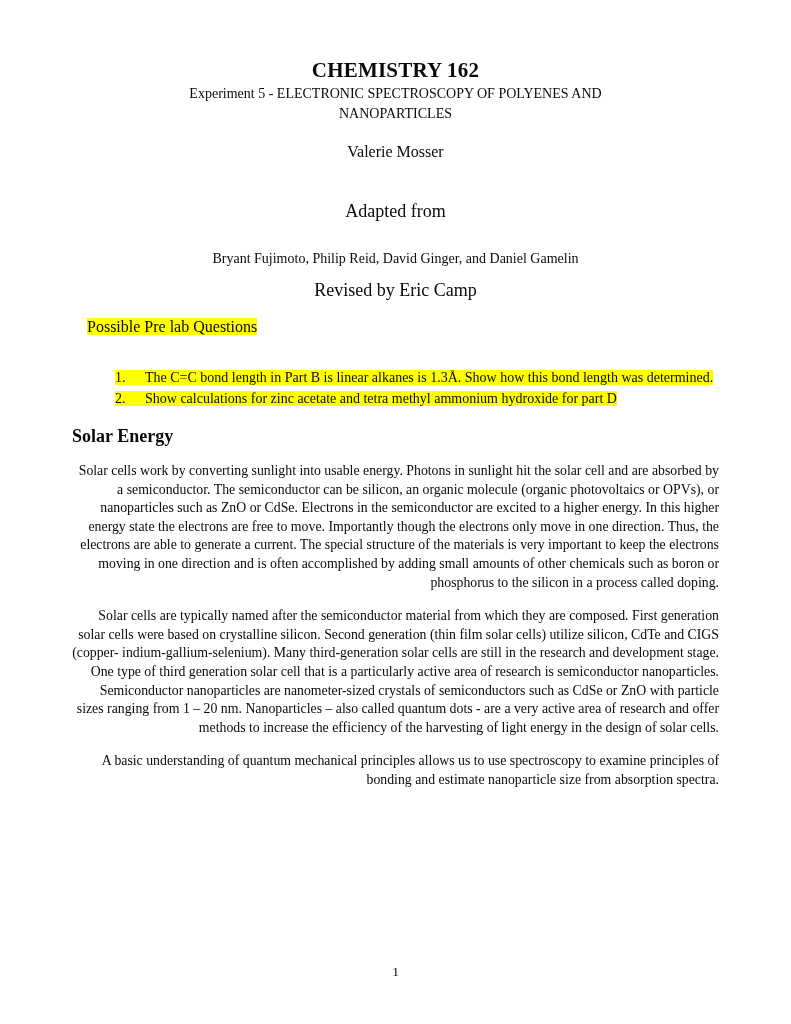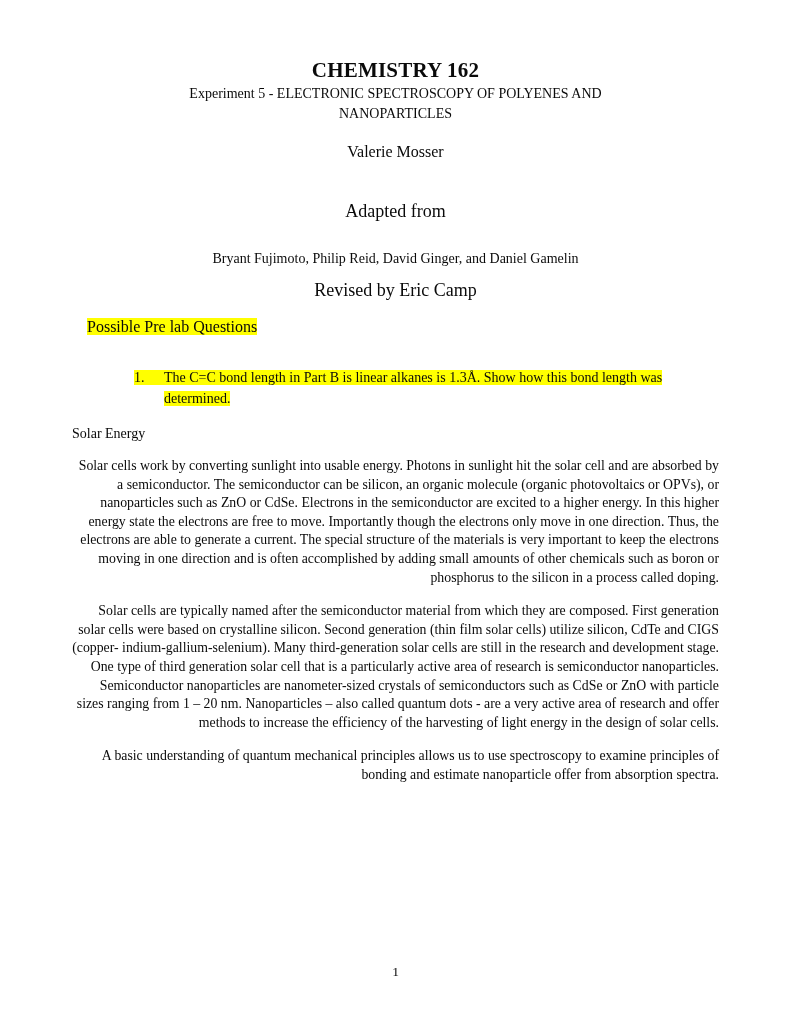--- a/index.html
+++ b/index.html
@@ -37,37 +37,37 @@
     margin-top: 17px;
     font-size: 16px;
     display: block;
     padding-left: 15px;
   }
   .hl { background: var(--hl, #ffff00); }
   .q-list { margin-top: 31px; }
   .q-item {
     font-size: 14px;
     line-height: 21px;
-    margin-left: 62px;
+    margin-left: 43px;
     padding-left: 30px;
     text-indent: -30px;
   }
   .q-num {
     display: inline-block;
     width: 30px;
     text-indent: 0;
   }
   .section-heading {
     margin-top: 34px;
     font-size: 14px;
   }
   .subsection-heading {
     margin-top: 17px;
-    font-size: 14px;
-    font-weight: normal;
+    font-size: 18px;
+    font-weight: bold;
   }
   .para {
     margin-top: 15px;
     font-size: 13.8px;
     line-height: 18.6px;
     text-align: right;
   }
   .subsection-heading.spaced { margin-top: 25px; }
   .page-number {
     position: absolute;
@@ -96,27 +96,30 @@
   <div class="center revision">Revised by Eric Camp</div>
 
   <div class="prelab-heading">
     <span class="hl">Possible Pre lab Questions</span>
   </div>
 
   <div class="q-list">
     <div class="q-item">
       <span class="hl"><span class="q-num">1.</span><span>The C=C bond length in Part B is linear alkanes is 1.3Å.  Show how this bond length was determined.</span></span>
     </div>
+    <div class="q-item">
+      <span class="hl"><span class="q-num">2.</span><span>Show calculations for zinc acetate and tetra methyl ammonium hydroxide for part D</span></span>
+    </div>
   </div>
 
 
   <div class="subsection-heading">Solar Energy</div>
 
   <p class="para">Solar cells work by converting sunlight into usable energy. Photons in sunlight hit the solar cell and are absorbed by a semiconductor. The semiconductor can be silicon, an organic molecule (organic photovoltaics or OPVs), or nanoparticles such as ZnO or CdSe. Electrons in the semiconductor are excited to a higher energy. In this higher energy state the electrons are free to move. Importantly though the electrons only move in one direction. Thus, the electrons are able to generate a current. The special structure of the materials is very important to keep the electrons moving in one direction and is often accomplished by adding small amounts of other chemicals such as boron or phosphorus to the silicon in a process called doping.</p>
 
   <p class="para">Solar cells are typically named after the semiconductor material from which they are composed. First generation solar cells were based on crystalline silicon. Second generation (thin film solar cells) utilize silicon, CdTe and CIGS (copper- indium-gallium-selenium). Many third-generation solar cells are still in the research and development stage. One type of third generation solar cell that is a particularly active area of research is semiconductor nanoparticles. Semiconductor nanoparticles are nanometer-sized crystals of semiconductors such as CdSe or ZnO with particle sizes ranging from 1 – 20 nm. Nanoparticles – also called quantum dots - are a very active area of research and offer methods to increase the efficiency of the harvesting of light energy in the design of solar cells.</p>
 
 
-  <p class="para">A basic understanding of quantum mechanical principles allows us to use spectroscopy to examine principles of bonding and estimate nanoparticle offer from absorption spectra.</p>
+  <p class="para">A basic understanding of quantum mechanical principles allows us to use spectroscopy to examine principles of bonding and estimate nanoparticle size from absorption spectra.</p>
 
   <div class="page-number">1</div>
 
 </div>
 
 </body></html>

